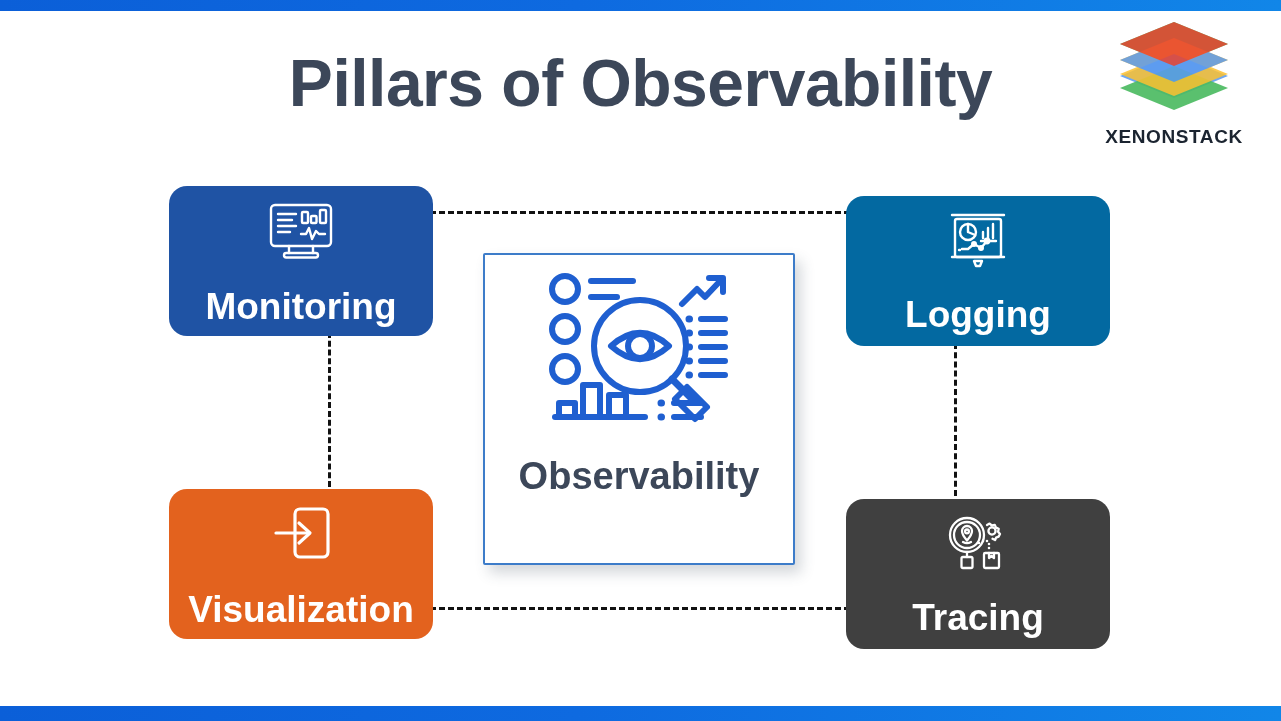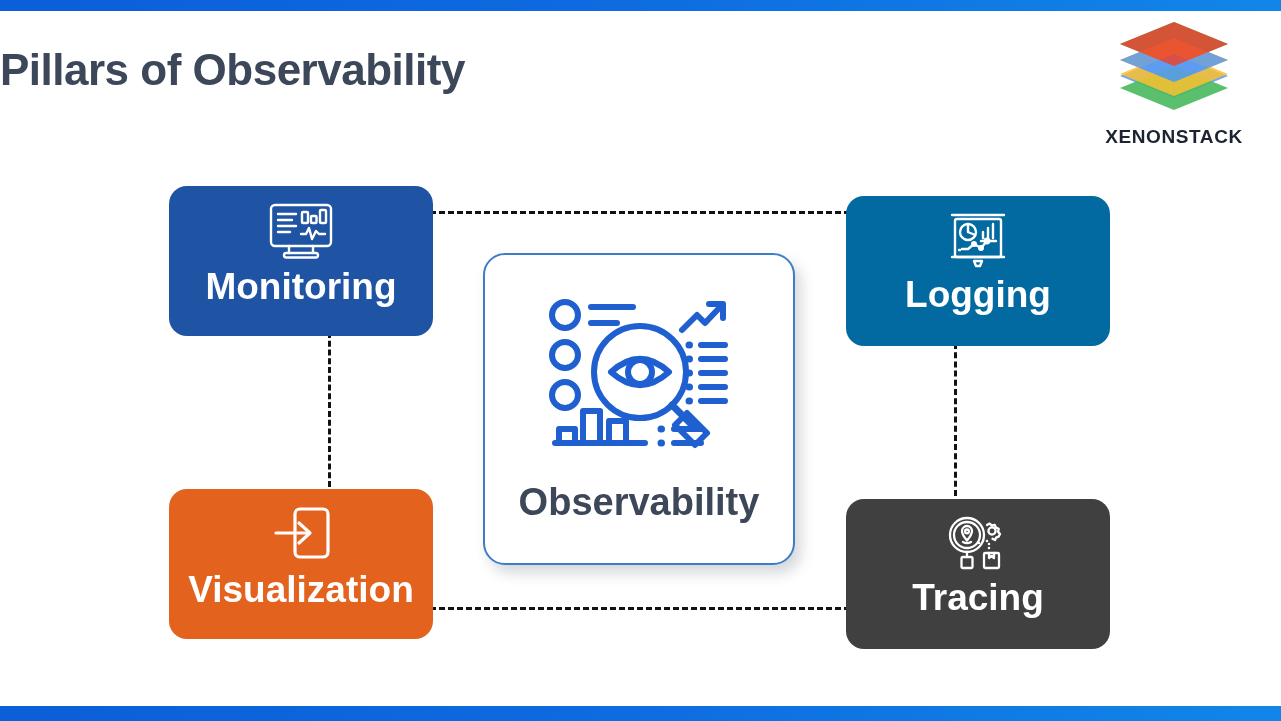--- a/index.html
+++ b/index.html
@@ -27,21 +27,22 @@
   }
   .bar-top    { top: 0px;   height: 11px; }
   .bar-bottom { top: 706px; height: 15px; }
 
   
   .page-title {
     position: absolute;
     left: 0;
     top: 45px;
     width: 1281px;
-    font-size: 44px;
+    text-align: center;
+    font-size: 66px;
     font-weight: bold;
     color: #3c4759;
     letter-spacing: -0.5px;
     white-space: nowrap;
   }
 
   .brand {
     position: absolute;
     left: 1094px;
     top: 16px;
@@ -83,20 +84,21 @@
     width: 264px;
     height: 150px;
     border-radius: 18px;
     box-sizing: border-box;
     display: flex;
     flex-direction: column;
     align-items: center;
     justify-content: flex-start;
     padding-top: 14px;
     z-index: 3;
+    gap: 20px;
   }
   .pillar .p-icon {
     width: 78px;
     height: 64px;
     display: block;
   }
   .pillar .p-label {
     margin-top: 4px;
     font-size: 37px;
     font-weight: bold;
@@ -115,27 +117,27 @@
 
   
   .center-card {
     position: absolute;
     left: 483px;
     top: 253px;
     width: 312px;
     height: 312px;
     background: #ffffff;
     border: 2px solid #3d7cc9;
-    border-radius: 22px;
+    border-radius: 2px;
     box-shadow: 6px 8px 14px rgba(60, 71, 89, 0.22);
     display: flex;
     flex-direction: column;
     align-items: center;
     justify-content: flex-start;
-    padding-top: 38px;
+    padding-top: 12px;
     box-sizing: border-box;
     z-index: 4;
   }
   .center-icon {
     width: 196px;
     height: 172px;
     display: block;
   }
   .center-label {
     margin-top: 16px;

